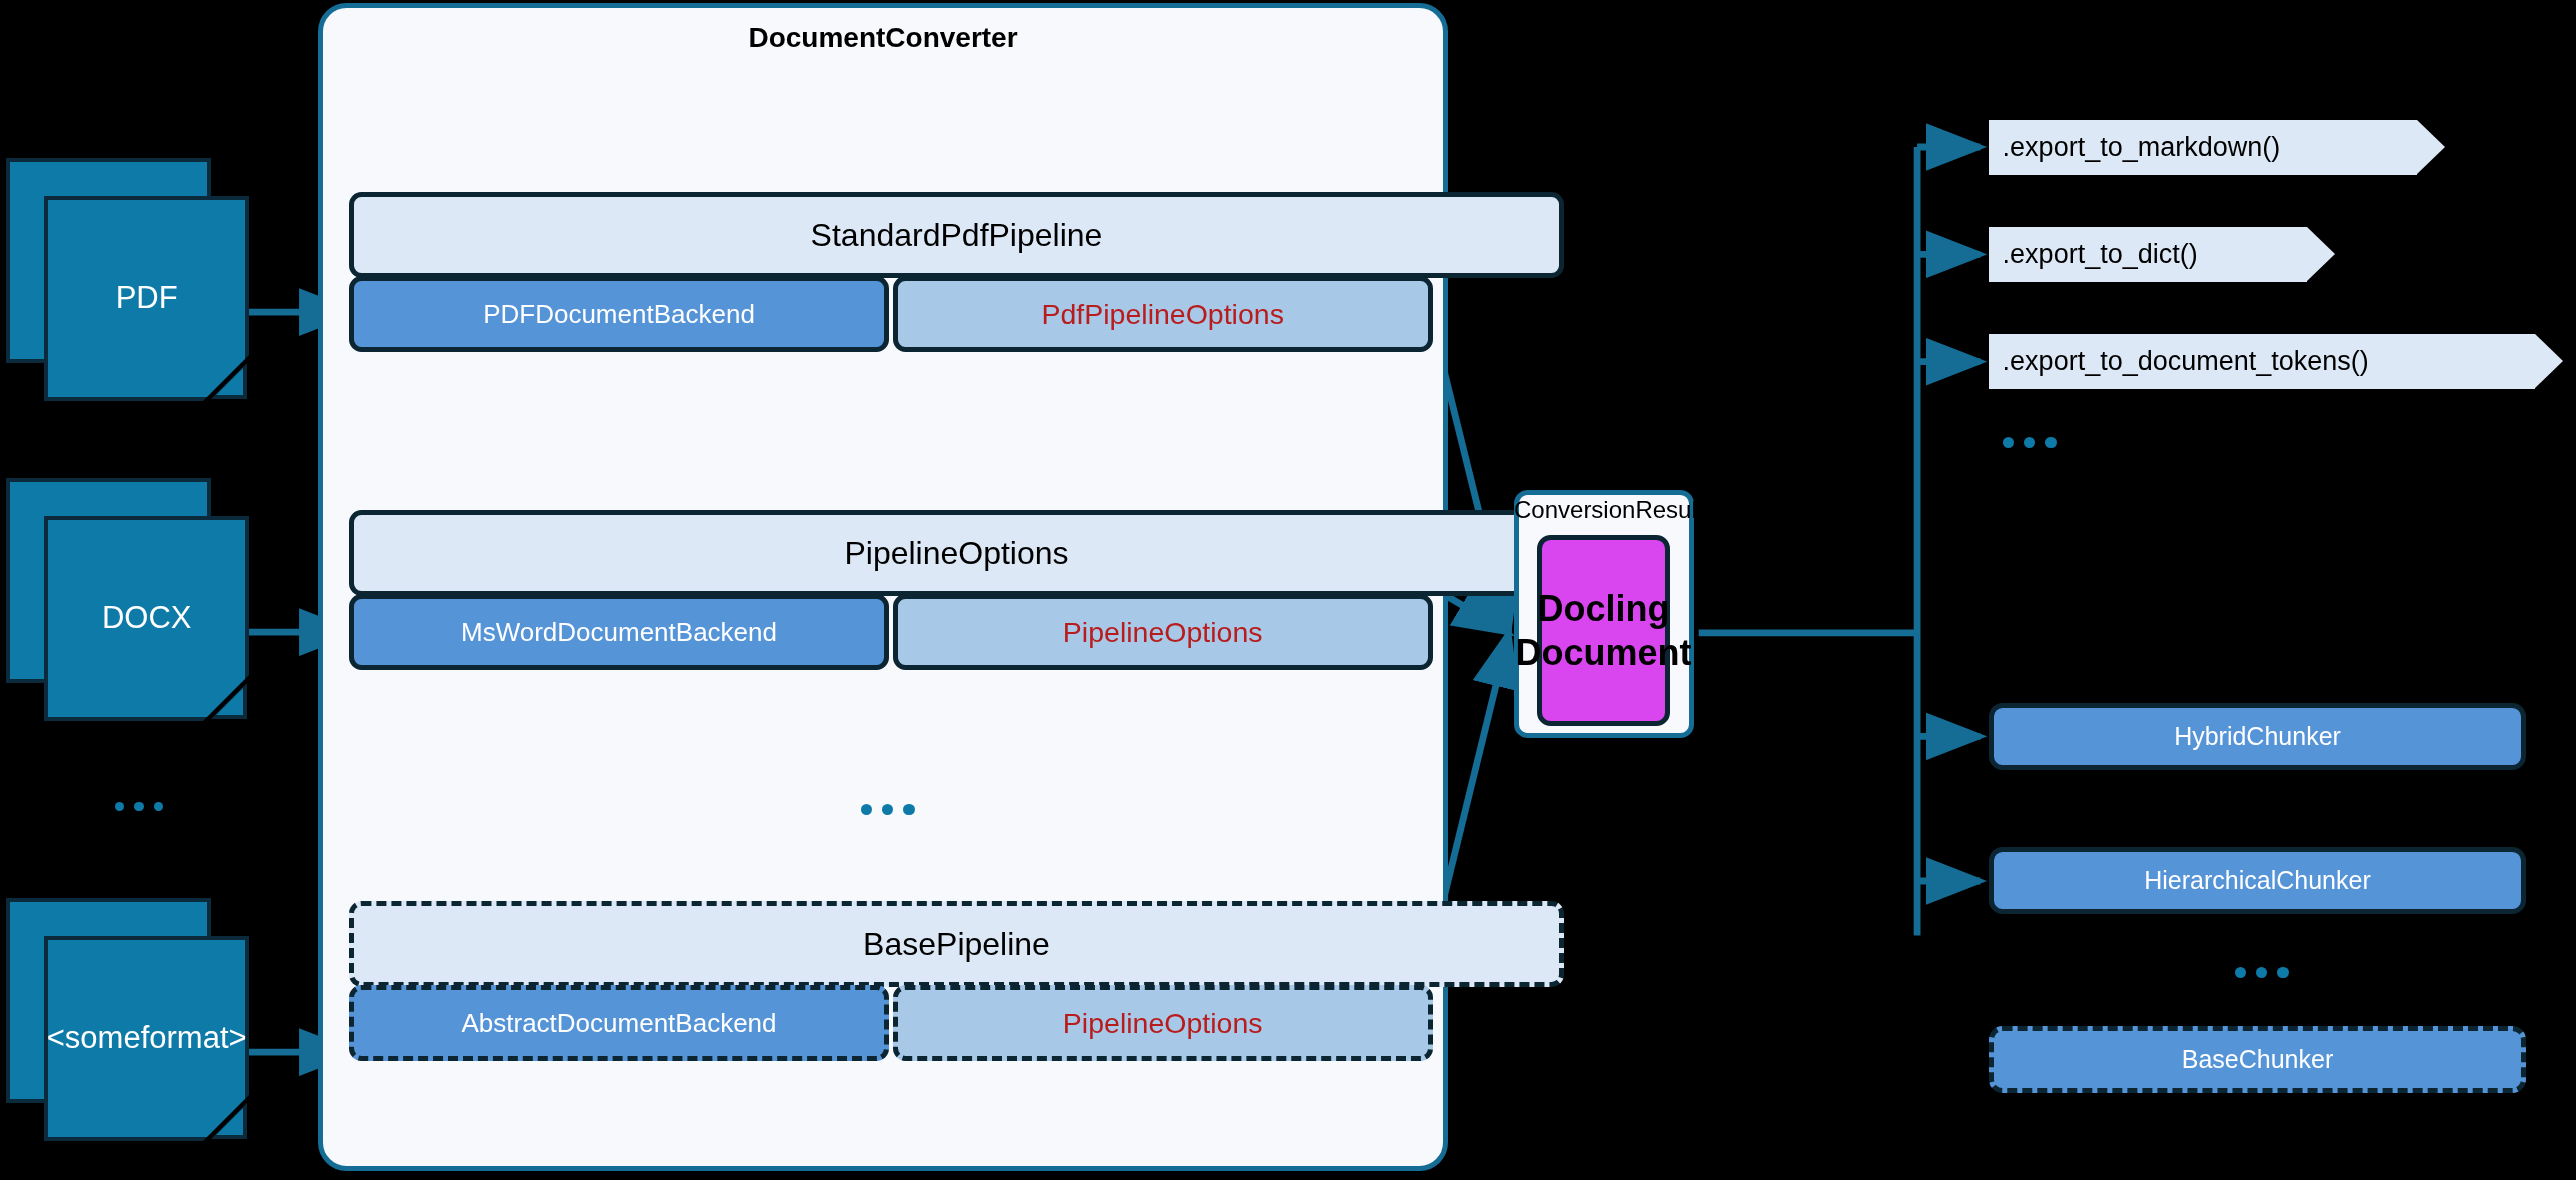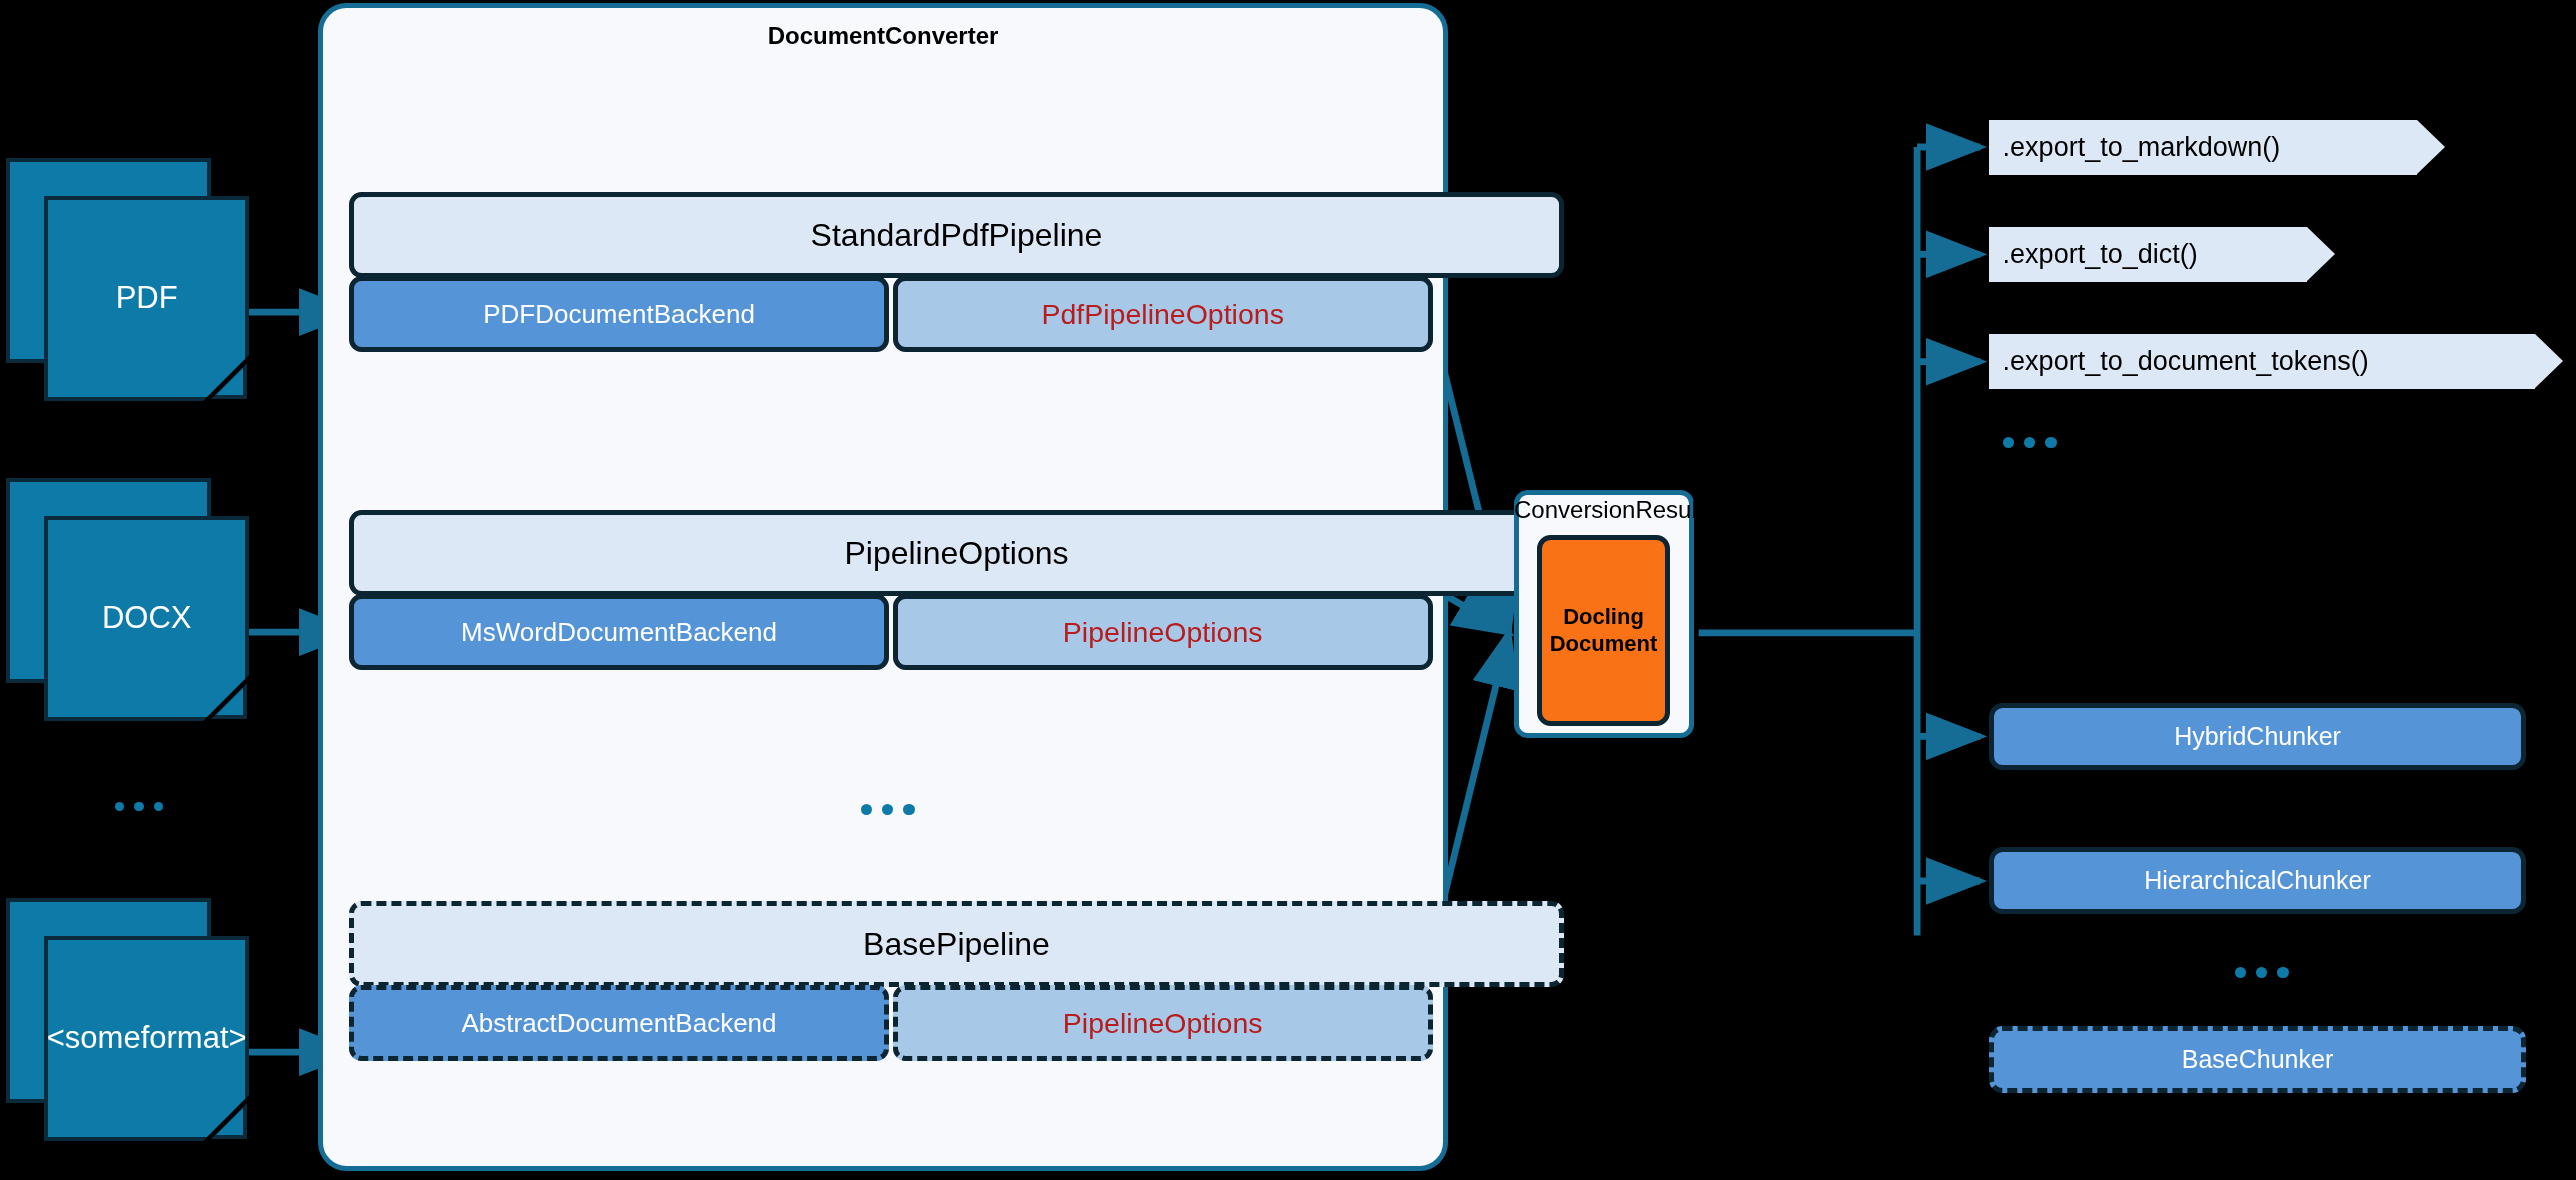--- a/index.html
+++ b/index.html
@@ -42,21 +42,21 @@
   .dots i{display:block;width:11.2px;height:11.2px;border-radius:50%;background:#0e7aa8;}
   .dots.small i{width:9.3px;height:9.3px;}
 
   
   #converter-panel{
     left:318px;top:3.1px;width:1130px;height:1168px;
     background:#f7f9fd;border:5.6px solid #156c94;border-radius:28.5px;box-sizing:border-box;
   }
   #converter-title{
     left:318px;top:22.3px;width:1130px;text-align:center;
-    font-size:24px;font-weight:bold;color:#000;
+    font-size:28px;font-weight:bold;color:#000;
   }
 
   
   .pipeline{position:absolute;width:1215px;}
   .pl-head{
     height:86px;border:5.6px solid #0b2532;border-radius:12.4px;box-sizing:border-box;
     background:#dce8f5;display:flex;align-items:center;justify-content:center;
     font-size:32px;color:#000;
   }
   .pl-row{display:flex;margin-top:-1.9px;}
@@ -79,23 +79,23 @@
   #conv-result{
     left:1514px;top:490px;width:180px;height:248px;
     background:#f7f9fd;border:5.6px solid #156c94;border-radius:13.6px;box-sizing:border-box;
   }
   #conv-result-label{
     left:1514px;top:496px;width:180px;text-align:right;
     font-size:24px;color:#000;
   }
   #docling-doc{
     left:1537px;top:535px;width:133px;height:191px;
-    background:#f97316;border:5.6px solid #0b2532;border-radius:13.6px;box-sizing:border-box;
+    background:#d946ef;border:5.6px solid #0b2532;border-radius:13.6px;box-sizing:border-box;
     display:flex;align-items:center;justify-content:center;text-align:center;
-    font-size:22px;font-weight:bold;color:#000;line-height:1.2;
+    font-size:36px;font-weight:bold;color:#000;line-height:1.2;
   }
 
   
   .chev{
     position:absolute;height:55px;background:#dce8f5;
     display:flex;align-items:center;color:#000;font-size:27px;
     padding-left:13.6px;box-sizing:border-box;
   }
   .chev:after{
     content:"";position:absolute;left:100%;top:0;width:0;height:0;

